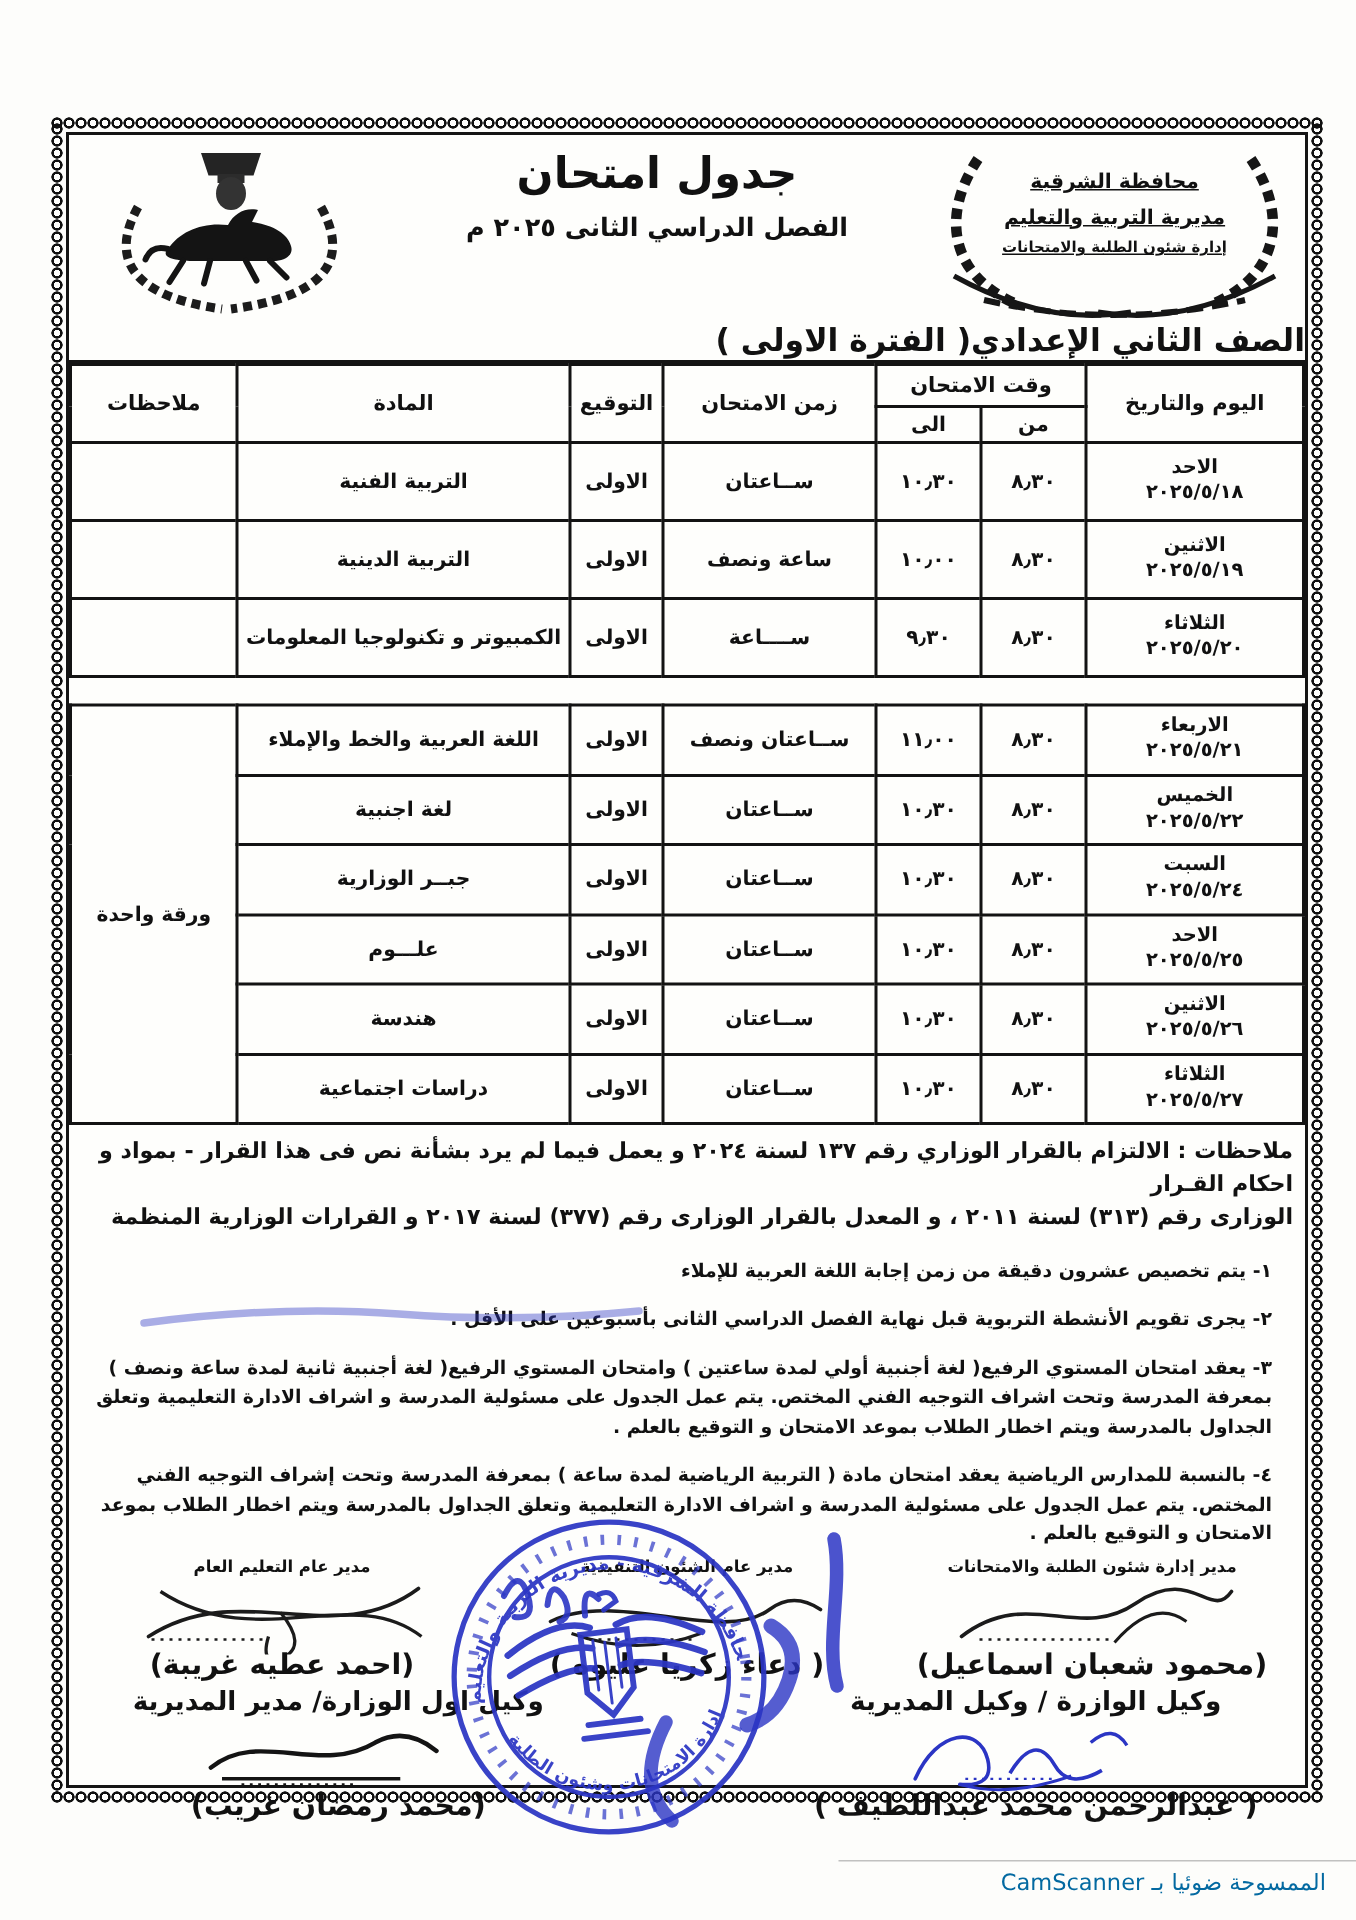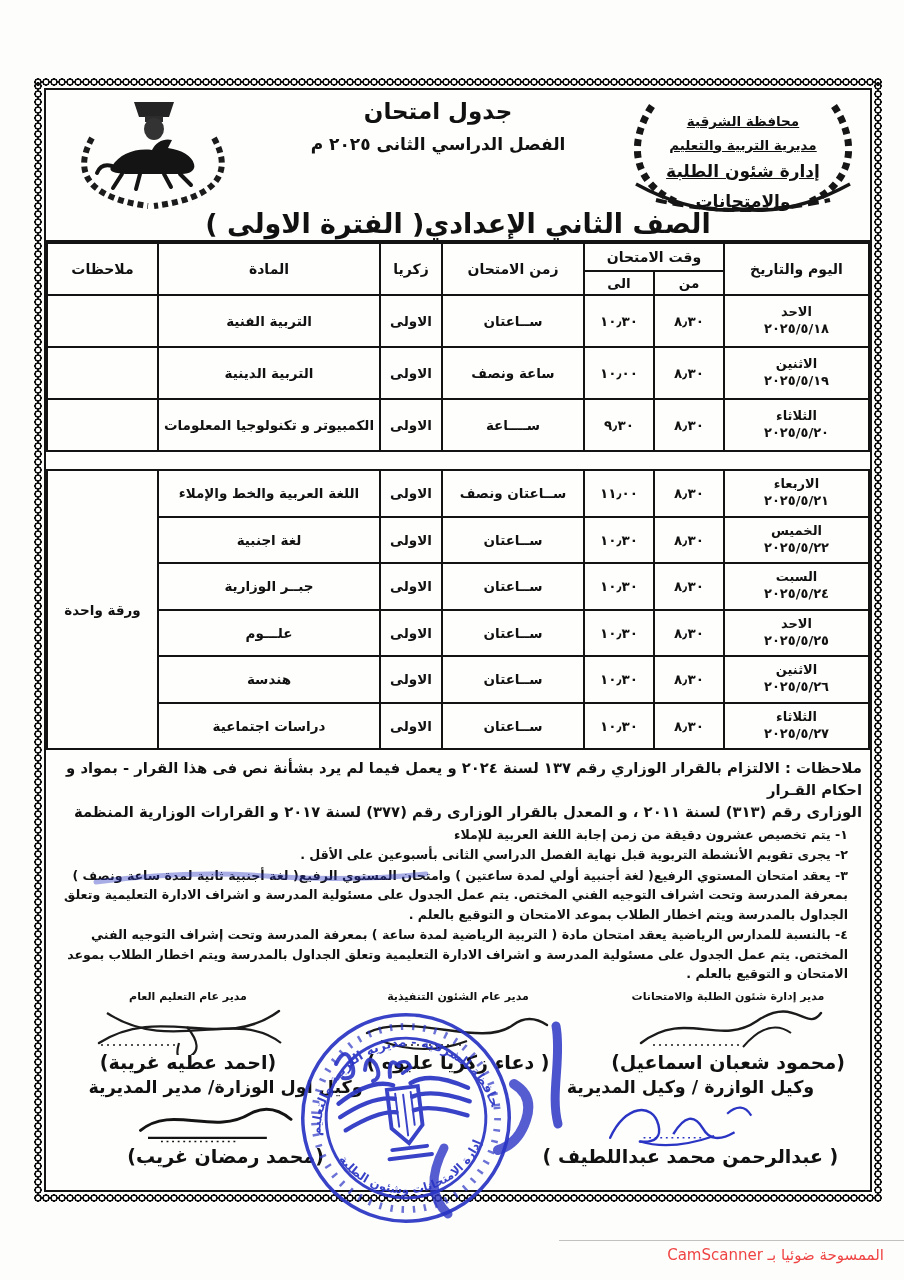--- a/index.html
+++ b/index.html
@@ -16,62 +16,62 @@
   .decor-top{left:-12px; right:-12px; top:-12px; height:8px;}
   .decor-bottom{left:-12px; right:-12px; bottom:-12px; height:8px;}
   .decor-left{top:-8px; bottom:-8px; left:-12px; width:8px;}
   .decor-right{top:-8px; bottom:-8px; right:-12px; width:8px;}
 
   
   .doc-header{position:relative; height:150px; border-bottom:2px solid #141414;}
   .org-block{position:absolute; top:6px; right:6px; width:242px; height:122px;}
   .org-wreath{position:absolute; inset:0;}
   .org-lines{position:relative; padding-top:14px; text-align:center; font-weight:bold; line-height:1.75;text-decoration:underline;}
-  .org-l1{font-size:13.5px;} .org-l2{font-size:13.5px;} .org-l3{font-size:17px;}
+  .org-l1{font-size:13.5px;} .org-l2{font-size:13.5px;} .org-l3{font-size:10px;}
   .title-block{position:absolute; top:8px; right:255px; left:215px; text-align:center; font-weight:bold;}
-  .title-1{font-size:23px;}
+  .title-1{font-size:29px;}
   .title-2{font-size:17px; margin-top:10px;}
-  .title-3{position:absolute; bottom:1px; right:0; left:0; text-align:center; font-weight:bold; font-size:27px;}
+  .title-3{position:absolute; bottom:1px; right:0; left:0; text-align:right; font-weight:bold; font-size:21px;}
   .horse-block{position:absolute; top:6px; left:12px; width:190px; height:120px;}
 
   
   table.sched{width:100%; border-collapse:collapse; table-layout:fixed; font-weight:bold;}
   table.sched th, table.sched td{border:2px solid #131313; text-align:center; vertical-align:middle; padding:0 2px;}
   table.sched th{font-size:14px;}
   #t1 thead tr.h1 th{height:26px;}
   #t1 thead tr.h2 th{height:22px; font-size:13.5px;}
   #t1 tbody td{height:50px; font-size:13.5px;}
   #t2 td{height:44.5px; font-size:13.5px;}
   .daycell div{line-height:1.3; font-size:13px;}
   .subject{font-size:13.5px;}
   .tbl-gap{height:17px; background:#fefefc;}
   td.mergednote{vertical-align:top; padding-top:16px; font-size:13px;}
 
   
   .notes{padding:7px 8px 0 8px; font-weight:bold;}
   .notes .intro{font-size:14.8px; line-height:1.5; text-align:right;}
-  .notes .item{font-size:12.6px; line-height:1.55; text-align:right; margin-top:1px; padding-right:14px;}
+  .notes .item{font-size:12.6px; line-height:1.55; text-align:right; margin-top:13px; padding-right:14px;}
 
   
   .sigs{padding:6px 12px 0 12px; font-weight:bold;}
   .sig-row1{display:flex; justify-content:space-between;}
   .sig-row1 .sig-block{width:32.5%; text-align:center;}
   .sig-row2{display:flex; justify-content:space-between; margin-top:4px; padding:0 6px;}
   .sig-row2 .sig-block{width:41%; text-align:center;}
   .sig-title{font-size:11px;}
   .sig-title-lg{font-size:17.5px;}
   .sig-name{font-size:19px; margin-top:-4px;}
   .sig-svg{display:block; margin:0 auto; height:52px;}
 
   
   .stamp{position:absolute; left:294px; top:1006px; width:224px; height:224px; transform:rotate(-7deg); opacity:.93; z-index:5;}
   .ink{position:absolute; inset:0; pointer-events:none; z-index:6;}
 
   
-  .footer-credit{position:absolute; right:20px; top:1246px; font-size:15px; color:#ef4444; direction:rtl;}
+  .footer-credit{position:absolute; right:20px; top:1246px; font-size:15px; color:#0369a1; direction:rtl;}
   .footer-rule{position:absolute; right:0; top:1240px; width:345px; height:1px; background:#9a9a9a; opacity:.6;}
 </style>
 </head>
 <body>
 
 <div class="page">
 
   <div class="frame">
     <div class="decor decor-top"></div>
     <div class="decor decor-bottom"></div>
@@ -123,21 +123,21 @@
         <col style="width:142px">
           <col style="width:62px">
           <col style="width:222px">
           <col>
       </colgroup>
       <thead>
         <tr class="h1">
           <th rowspan="2">اليوم والتاريخ</th>
           <th colspan="2">وقت الامتحان</th>
           <th rowspan="2">زمن الامتحان</th>
-          <th rowspan="2">زكريا</th>
+          <th rowspan="2">التوقيع</th>
           <th rowspan="2">المادة</th>
           <th rowspan="2">ملاحظات</th>
         </tr>
         <tr class="h2">
           <th>من</th>
           <th>الى</th>
         </tr>
       </thead>
       <tbody>
         <tr>

